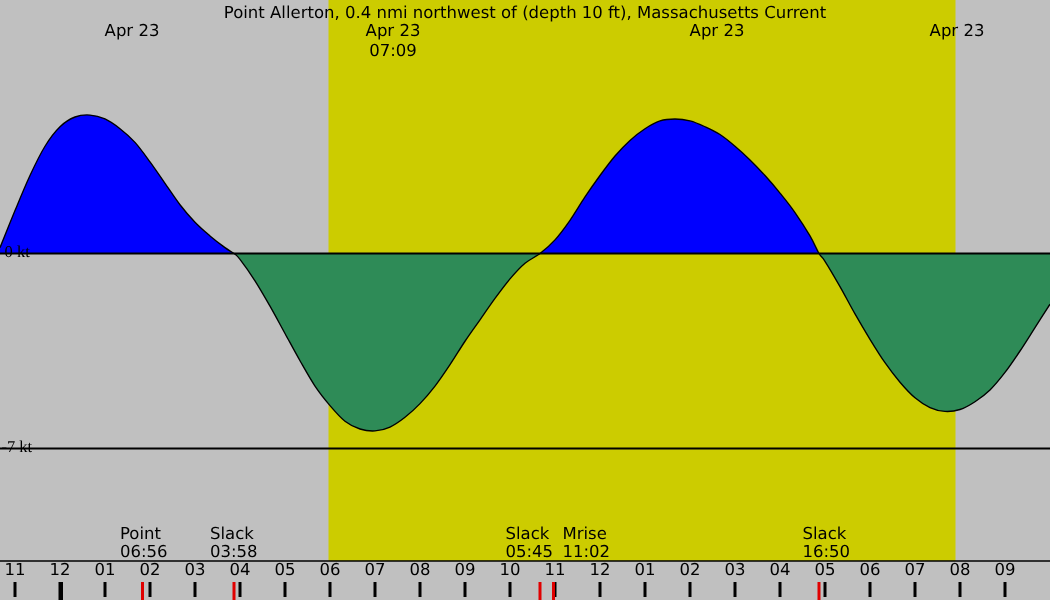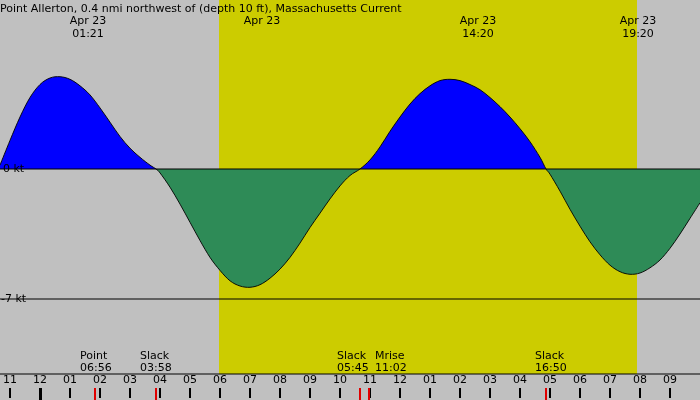--- a/index.html
+++ b/index.html
@@ -7,32 +7,32 @@
     width:700px;height:400px;
     background:#c0c0c0;
     font-family:"DejaVu Sans","Liberation Sans",sans-serif;
     overflow:hidden;
     position:relative;
   }
   #chart-root{position:absolute;left:0;top:0;width:700px;height:400px;}
   .layer{position:absolute;left:0;top:0;width:700px;height:400px;}
   #title{
     position:absolute;left:0;top:2px;width:700px;
-    font-size:11px;color:#000;line-height:13px;
+    text-align:center;font-size:11px;color:#000;line-height:13px;
     white-space:nowrap;
   }
   .daymark{
     position:absolute;text-align:center;font-size:11px;color:#000;
     line-height:13px;white-space:nowrap;
   }
   .daymark .d1{display:block;}
   .daymark .d2{display:block;}
   .axlabel{
     position:absolute;font-size:11px;color:#000;
-    background:transparent;line-height:11px;white-space:nowrap;
+    background:transparent;line-height:11px;white-space:nowrap;font-family:Liberation Serif, serif;
   }
   #hour-axis{position:absolute;left:0;top:374px;width:700px;height:26px;}
   .hour-label{
     position:absolute;top:0;font-size:11px;color:#000;
     line-height:12px;text-align:center;white-space:nowrap;
   }
   .hour-tick{position:absolute;top:14px;width:2px;background:#000;}
   .hour-tick.major{width:3px;}
   .ev-tick{position:absolute;top:14px;width:2px;height:12px;background:#e00000;}
   .ev-label{
@@ -48,32 +48,30 @@
 <div id="chart-root">
 
   <svg class="layer" id="bg-layer" width="700" height="400" viewBox="0 0 700 400" preserveAspectRatio="none">
     <rect id="daylight-rect" x="219" y="0" width="418" height="374" fill="#cccc00"></rect>
   </svg>
 
   <div id="title">Point Allerton, 0.4 nmi northwest of (depth 10 ft), Massachusetts Current</div>
 
   <div class="daymark" style="left:38px;top:14px;width:100px;">
     <span class="d1">Apr 23</span>
-    <span class="d2">01:21</span>
   </div>
   <div class="daymark" style="left:212px;top:14px;width:100px;">
     <span class="d1">Apr 23</span>
+    <span class="d2">07:09</span>
   </div>
   <div class="daymark" style="left:428px;top:14px;width:100px;">
     <span class="d1">Apr 23</span>
-    <span class="d2">14:20</span>
   </div>
   <div class="daymark" style="left:588px;top:14px;width:100px;">
     <span class="d1">Apr 23</span>
-    <span class="d2">19:20</span>
   </div>
 
   <svg class="layer" id="curve-layer" width="700" height="400" viewBox="0 0 700 400" preserveAspectRatio="none">
     <defs>
       <clipPath id="clip-above">
           <rect x="0" y="0" width="700" height="169"></rect>
         </clipPath>
       <clipPath id="clip-below">
           <rect x="0" y="169" width="700" height="205"></rect>
         </clipPath>

